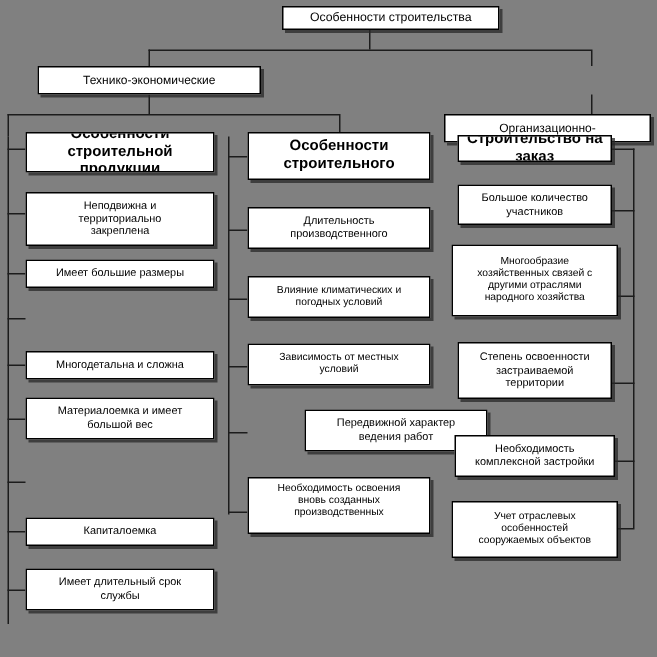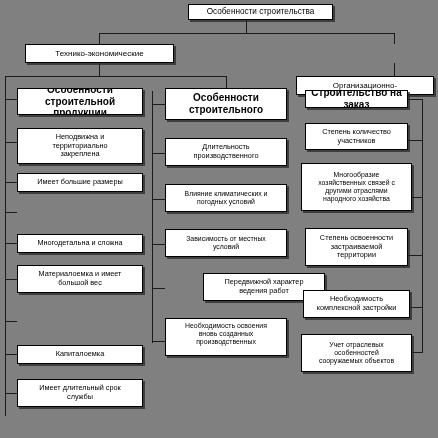--- a/index.html
+++ b/index.html
@@ -176,21 +176,21 @@
     <span class="txt" style="padding-top:2px;">Необходимость освоения
 вновь созданных
 производственных</span>
   </div>
 
   <div class="node fs-lvl3" style="left:305px; top:90px; width:103px; height:18px;">
     <span class="txt">Строительство на заказ</span>
   </div>
 
   <div class="node fs-leaf" style="left:305px; top:123px; width:103px; height:27px;">
-    <span class="txt">Степень количество
+    <span class="txt">Большое количество
 участников</span>
   </div>
 
   <div class="node fs-leafsm" style="left:301px; top:163px; width:111px; height:48px;">
     <span class="txt">Многообразие
 хозяйственных связей с
 другими отраслями
 народного хозяйства</span>
   </div>
 

